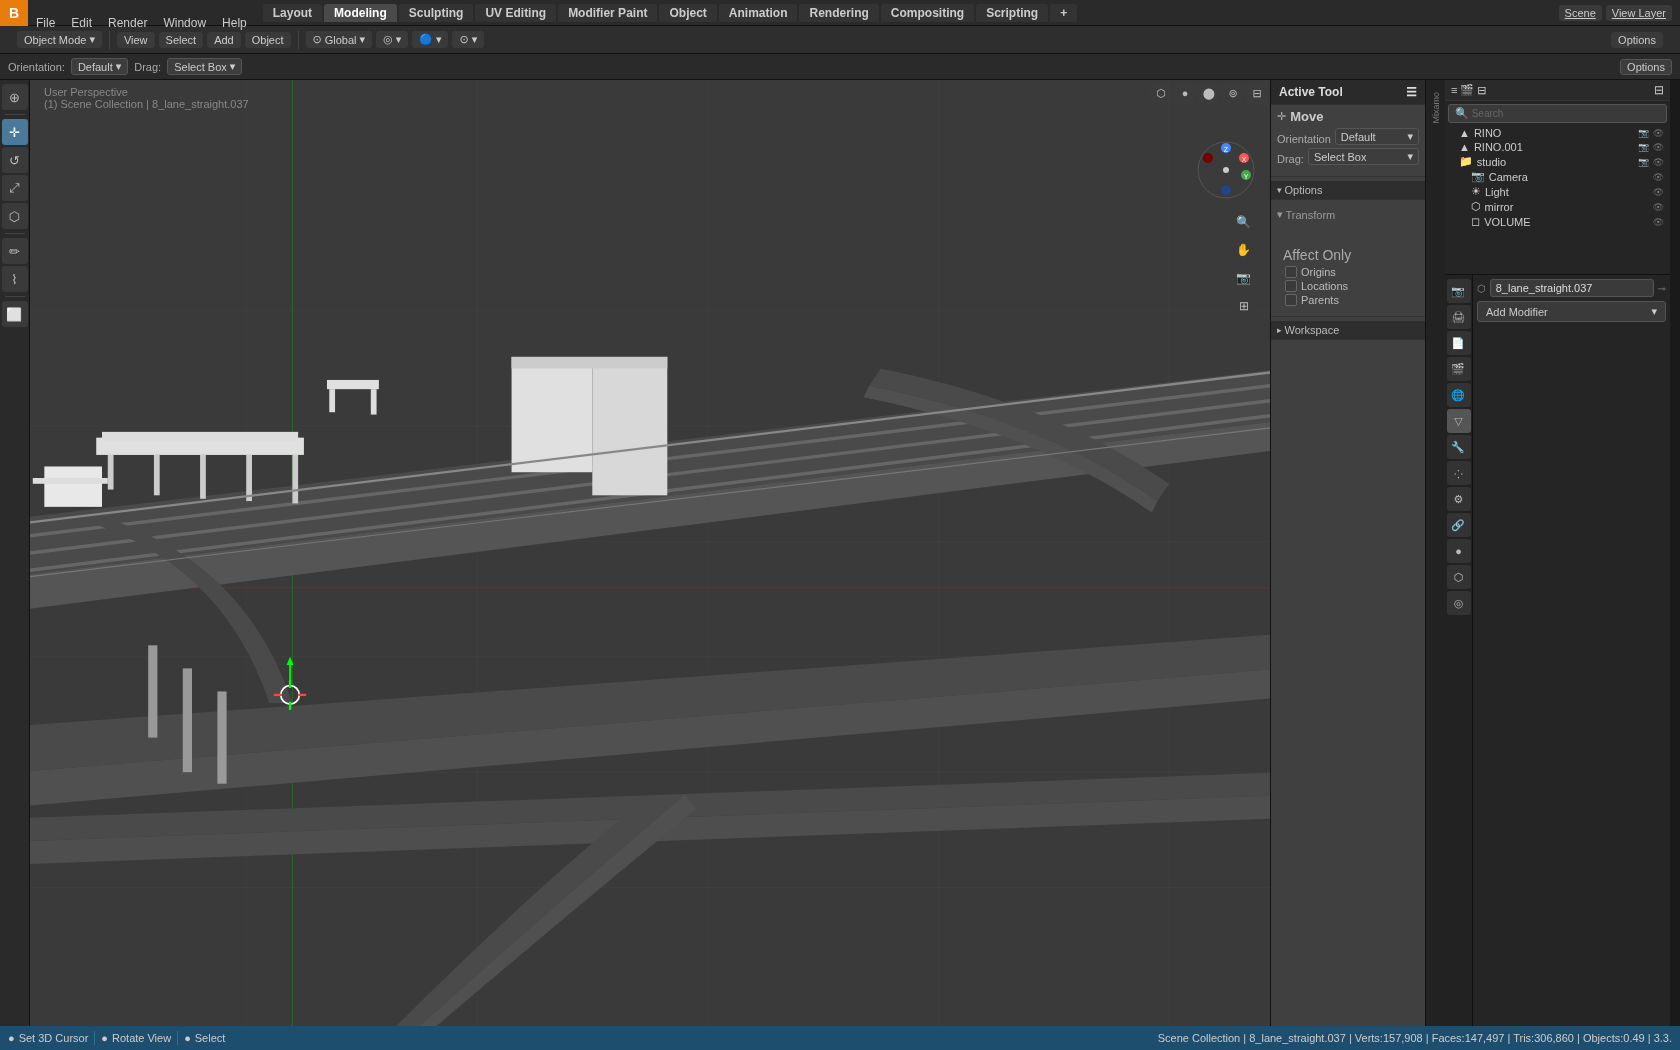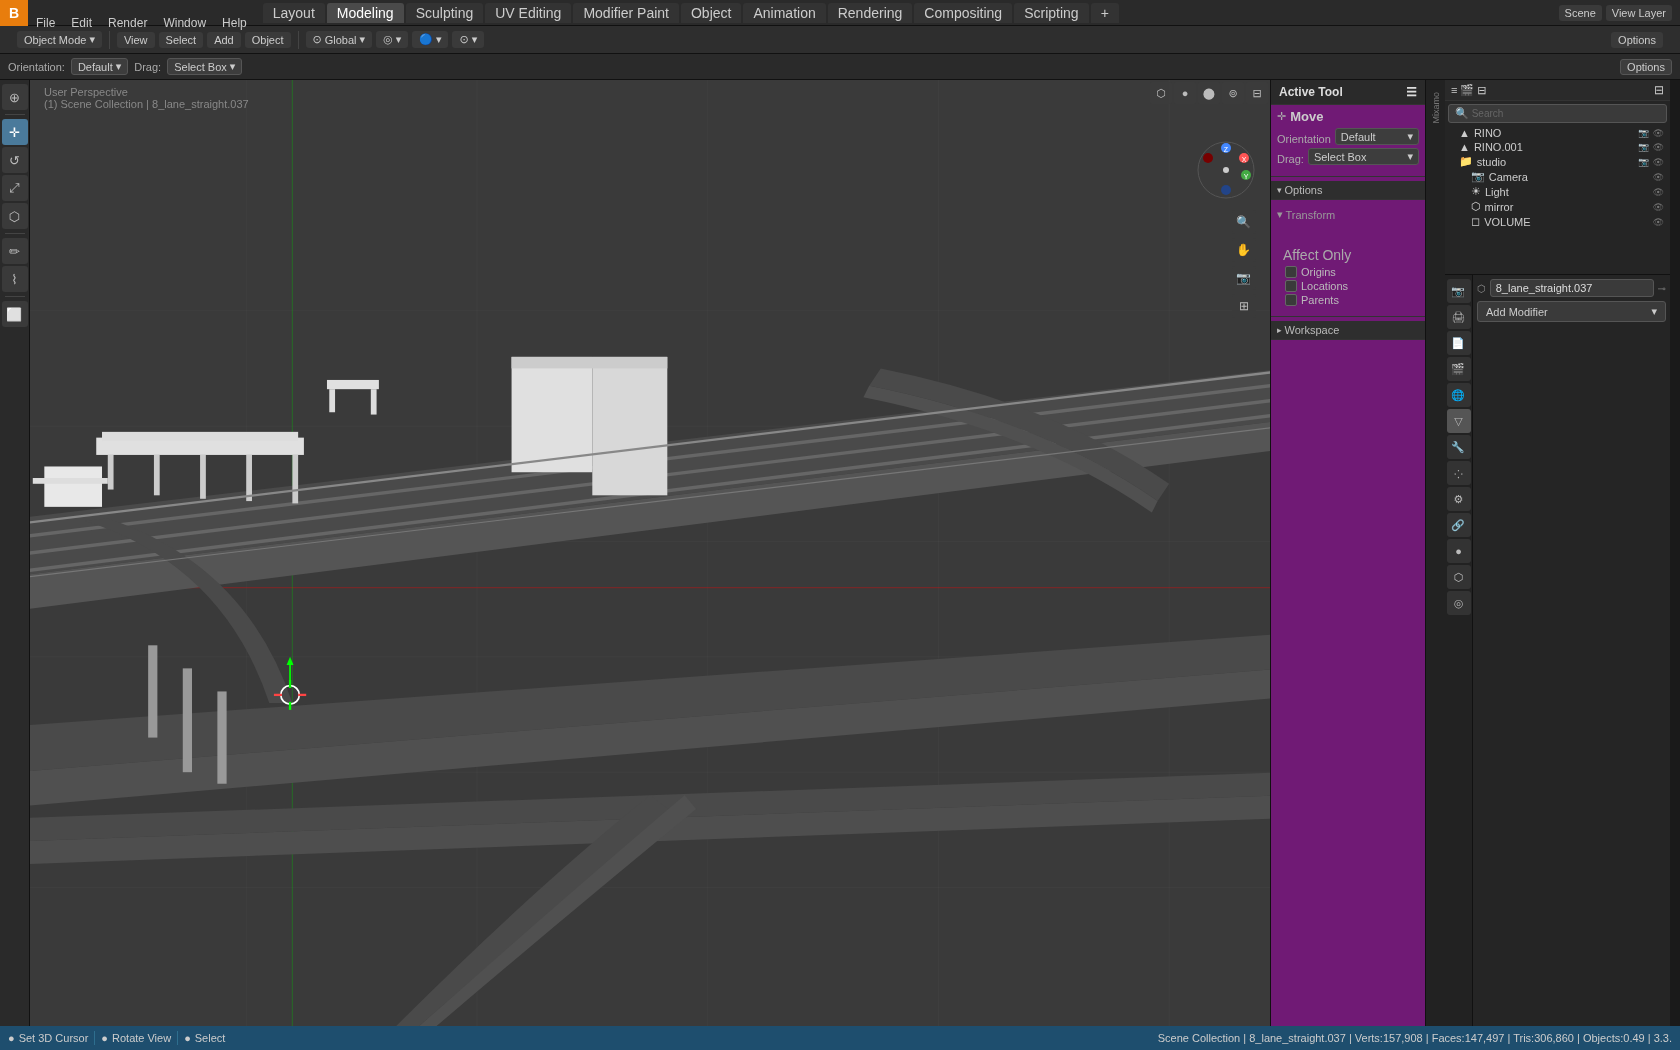--- a/index.html
+++ b/index.html
@@ -39,33 +39,35 @@
     .menu-tabs {
       display: flex;
       margin-left: 8px;
       gap: 2px;
     }
     .menu-tab {
       padding: 2px 10px;
       background: #333;
       border-radius: 3px 3px 0 0;
       cursor: pointer;
-      font-size: 14px;
-      color: #ccc;
+      font-size: 12px;
+      color: #ccc;
+      font-weight: bold;
     }
     .menu-tab.active {
       background: #4a4a4a;
       color: #fff;
     }
     .menu-right {
       margin-left: auto;
       display: flex;
       align-items: center;
       gap: 4px;
       padding-right: 8px;
+      text-decoration: underline;
     }
     .scene-name {
       background: #3a3a3a;
       padding: 2px 6px;
       border-radius: 3px;
       font-size: 11px;
     }
 
     
     #toolbar-row {
@@ -197,21 +199,21 @@
       border-radius: 3px;
       display: flex; align-items: center; justify-content: center;
       cursor: pointer;
       color: #bbb;
       font-size: 12px;
     }
 
     
     #right-panel {
       width: 155px;
-      background: #701a75;
+      background: #404040;
       border-left: 1px solid #111;
       display: flex;
       flex-direction: column;
     }
     .panel-header {
       display: flex;
       align-items: center;
       justify-content: space-between;
       padding: 5px 8px;
       background: #2a2a2a;

